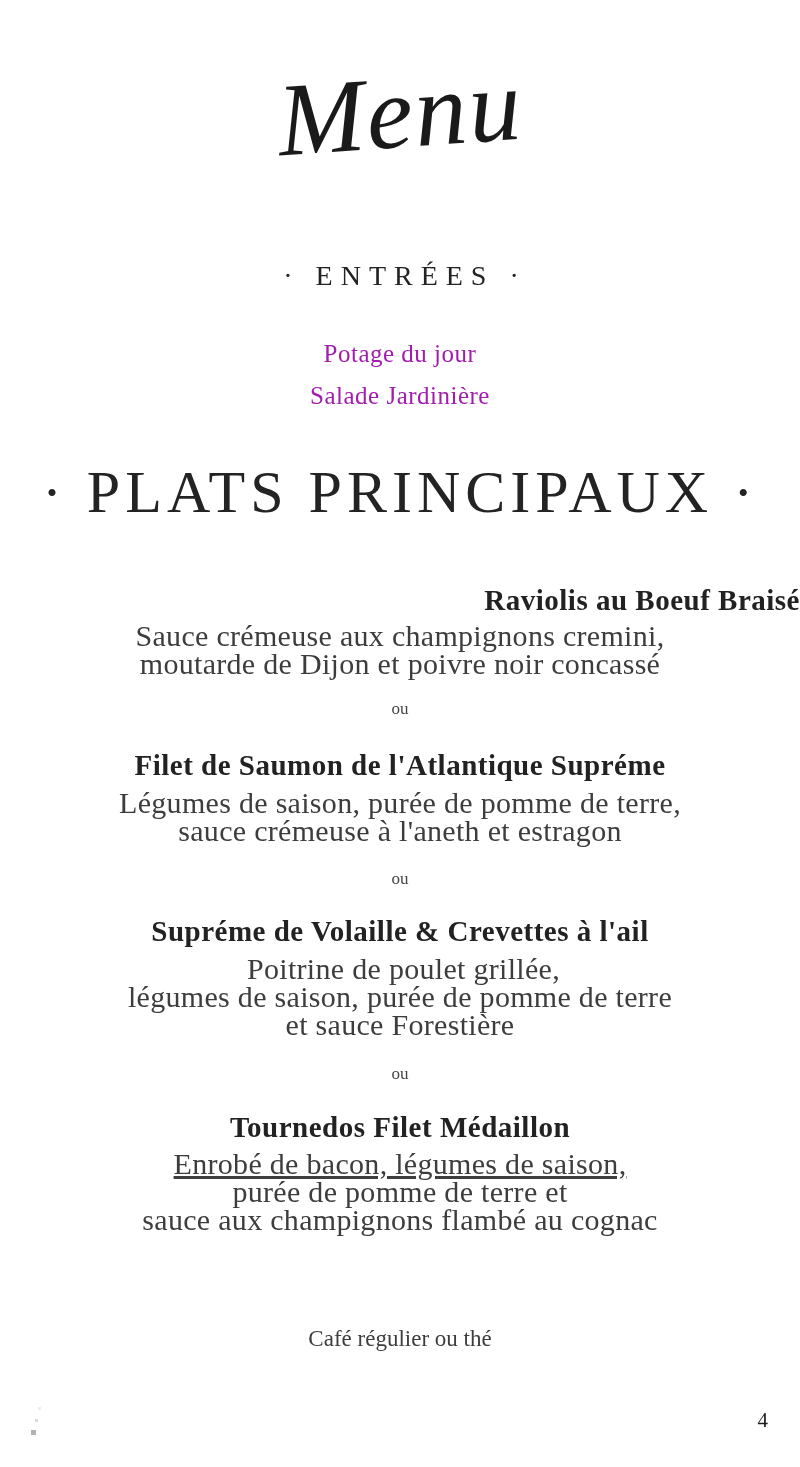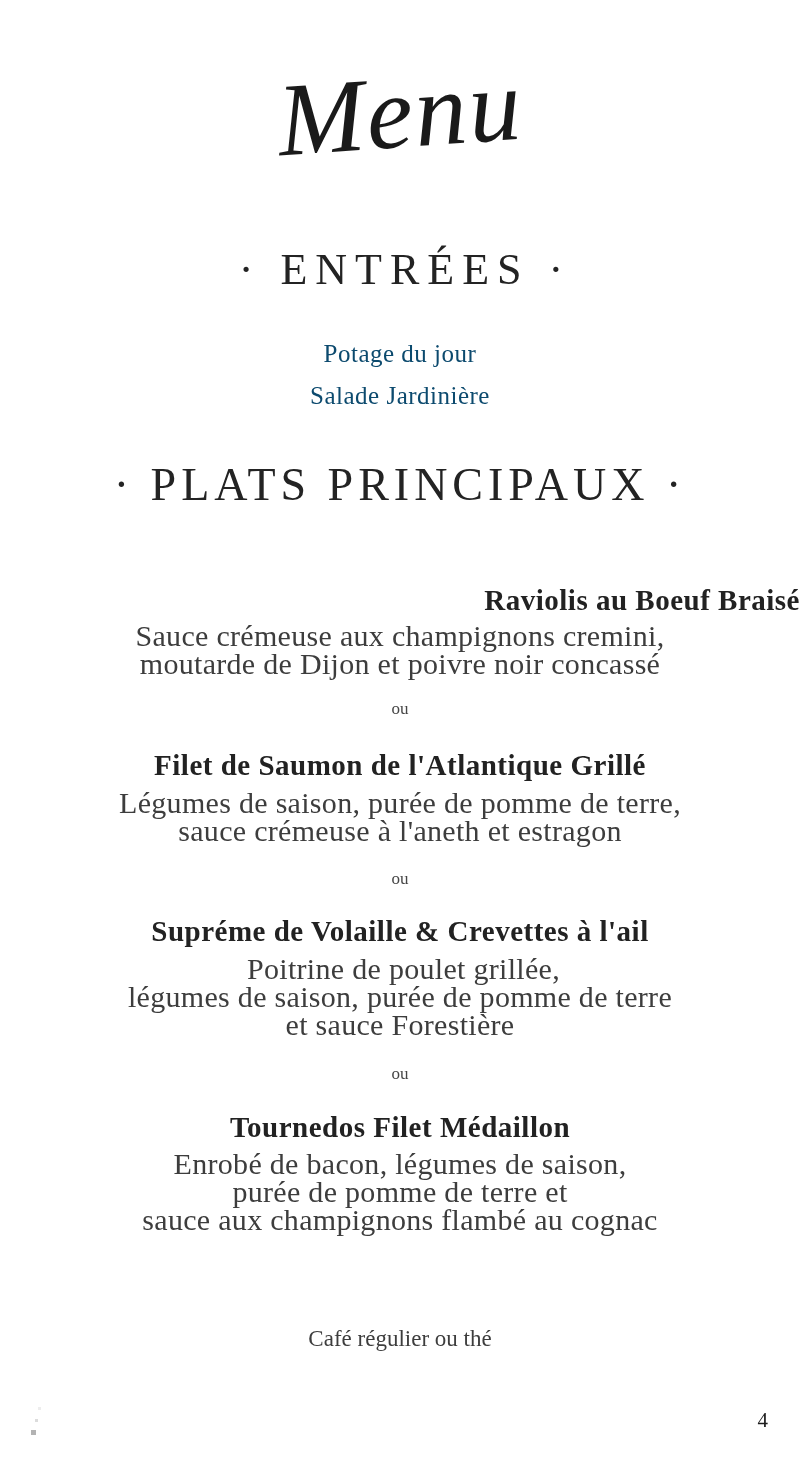--- a/index.html
+++ b/index.html
@@ -29,32 +29,32 @@
     transform: rotate(-4deg);
     letter-spacing: 2px;
   }
   
   .section-heading {
     font-family: "Liberation Serif", serif;
     font-weight: 400;
     color: #232323;
   }
   .entrees-heading {
-    top: 244px;
-    font-size: 44px;
+    top: 260px;
+    font-size: 28px;
     letter-spacing: 8px;
     padding-left: 10px;
   }
   .plats-heading {
     top: 458px;
-    font-size: 46px;
+    font-size: 60px;
     letter-spacing: 5px;
   }
   
-  .entree-item { font-size: 25px; color: #0c4a6e; letter-spacing: 0.5px; }
+  .entree-item { font-size: 25px; color: #a21caf; letter-spacing: 0.5px; }
   .entree-1 { top: 340px; }
   .entree-2 { top: 382px; }
   
   .dish-name {
     font-size: 29px;
     font-weight: 700;
     color: #222222;
     letter-spacing: 0.5px;
   }
   .dish-desc {
@@ -73,21 +73,21 @@
   .dish2-name { top: 749px; }
   .dish2-d1   { top: 786px; }
   .dish2-d2   { top: 814px; }
   .sep2       { top: 869px; }
   .dish3-name { top: 915px; }
   .dish3-d1   { top: 952px; margin-left: 7px; }
   .dish3-d2   { top: 980px; }
   .dish3-d3   { top: 1008px; }
   .sep3       { top: 1064px; }
   .dish4-name { top: 1111px; }
-  .dish4-d1   { top: 1147px; }
+  .dish4-d1   { top: 1147px; text-decoration: underline; }
   .dish4-d2   { top: 1175px; }
   .dish4-d3   { top: 1203px; }
   
   .beverage-note { top: 1326px; font-size: 23px; color: #3d3d3d; }
   .page-number {
     position: absolute;
     top: 1408px;
     right: 32px;
     font-size: 21px;
     color: #1d1d1d;
@@ -114,21 +114,21 @@
   <div class="line entree-item entree-2">Salade Jardinière</div>
 
   <div class="line section-heading plats-heading">· PLATS PRINCIPAUX ·</div>
 
   <div class="line dish-name dish1-name">Raviolis au Boeuf Braisé</div>
   <div class="line dish-desc dish1-d1">Sauce crémeuse aux champignons cremini,</div>
   <div class="line dish-desc dish1-d2">moutarde de Dijon et poivre noir concassé</div>
 
   <div class="line separator sep1">ou</div>
 
-  <div class="line dish-name dish2-name">Filet de Saumon de l'Atlantique Grillé</div>
+  <div class="line dish-name dish2-name">Filet de Saumon de l'Atlantique Supréme</div>
   <div class="line dish-desc dish2-d1">Légumes de saison, purée de pomme de terre,</div>
   <div class="line dish-desc dish2-d2">sauce crémeuse à l'aneth et estragon</div>
 
   <div class="line separator sep2">ou</div>
 
   <div class="line dish-name dish3-name">Supréme de Volaille &amp; Crevettes à l'ail</div>
   <div class="line dish-desc dish3-d1">Poitrine de poulet grillée,</div>
   <div class="line dish-desc dish3-d2">légumes de saison, purée de pomme de terre</div>
   <div class="line dish-desc dish3-d3">et sauce Forestière</div>
 

